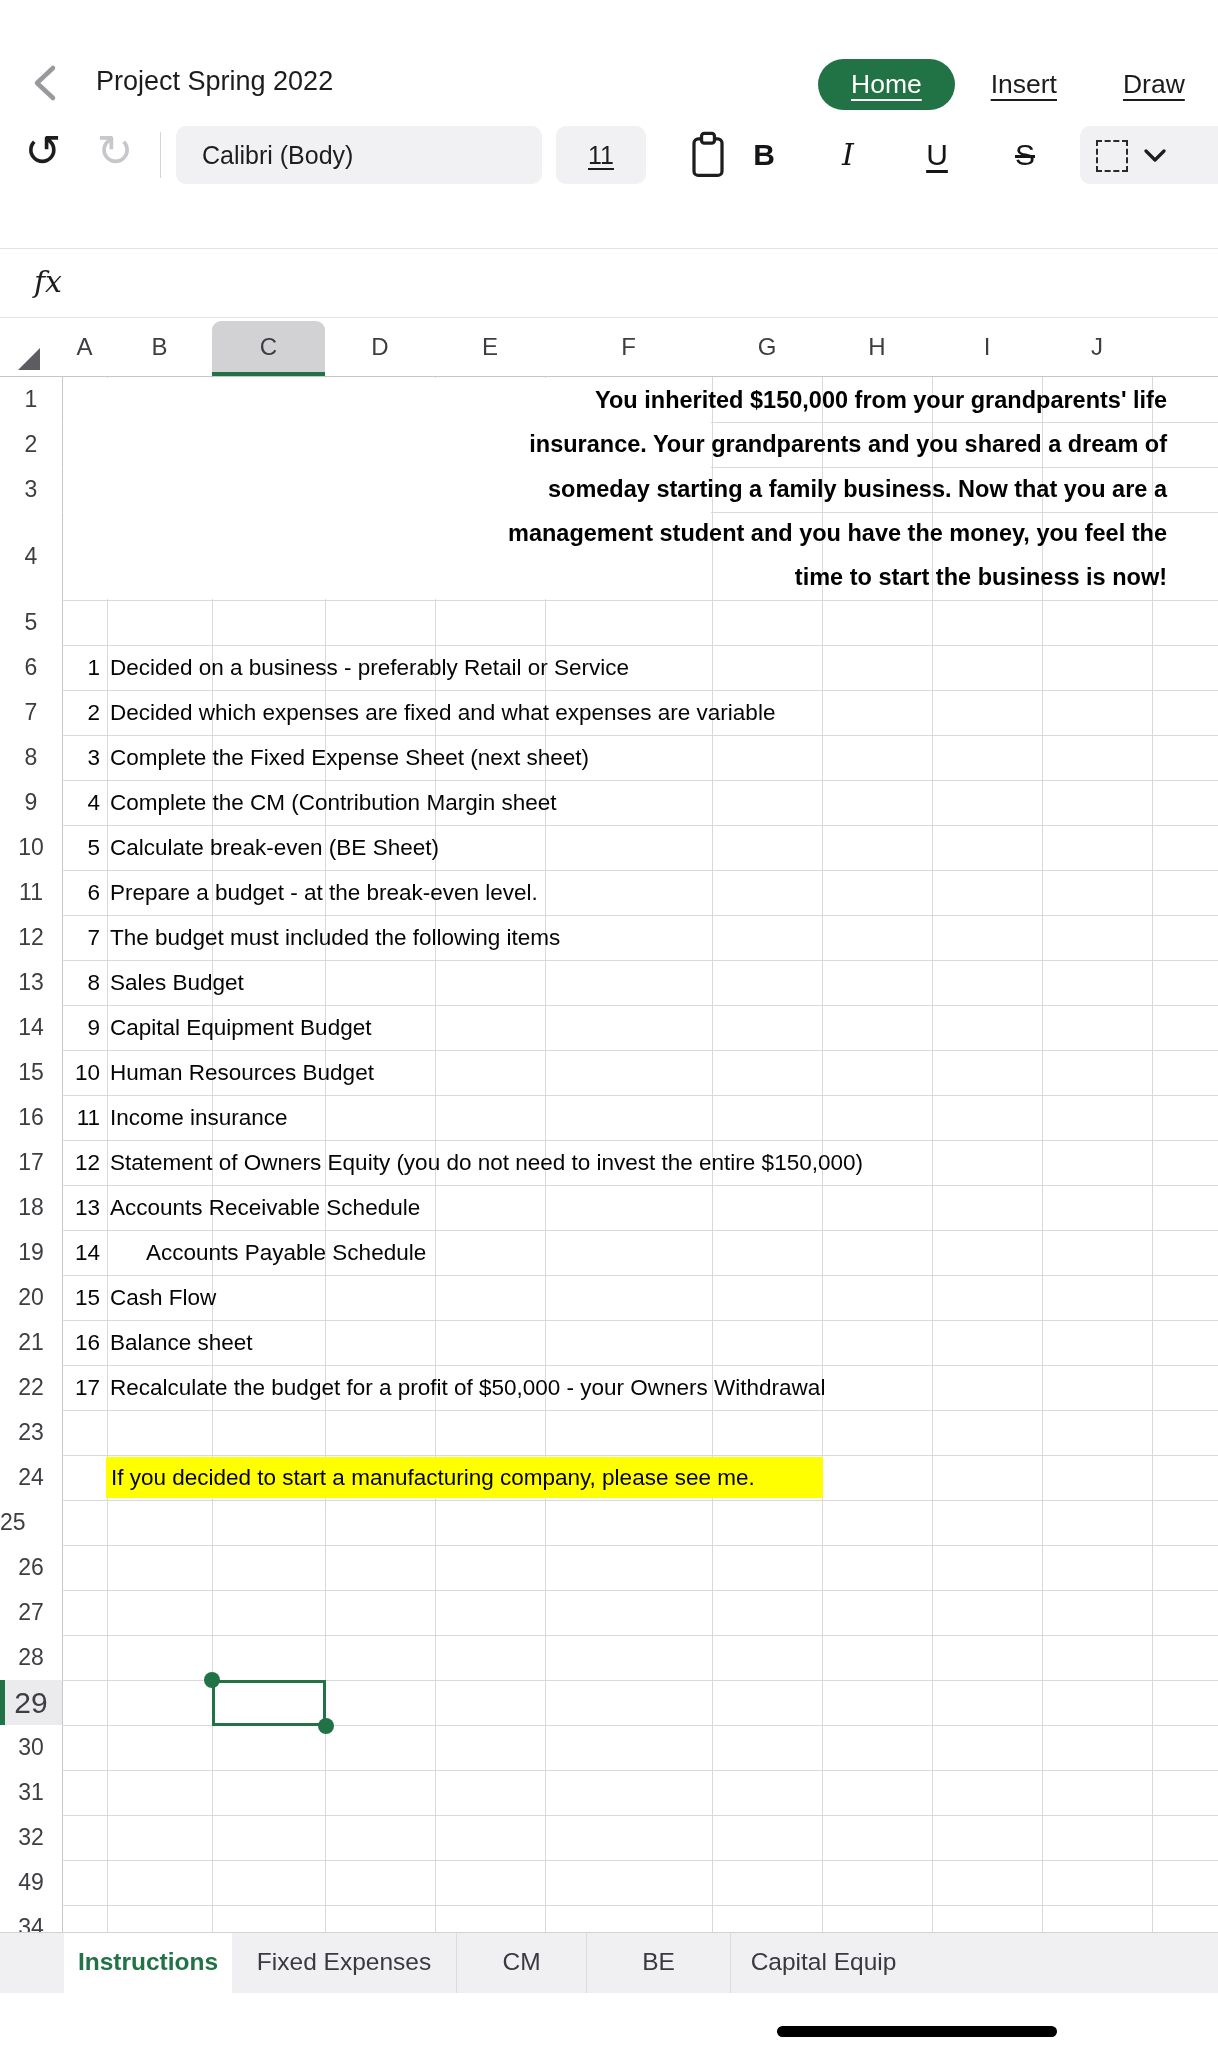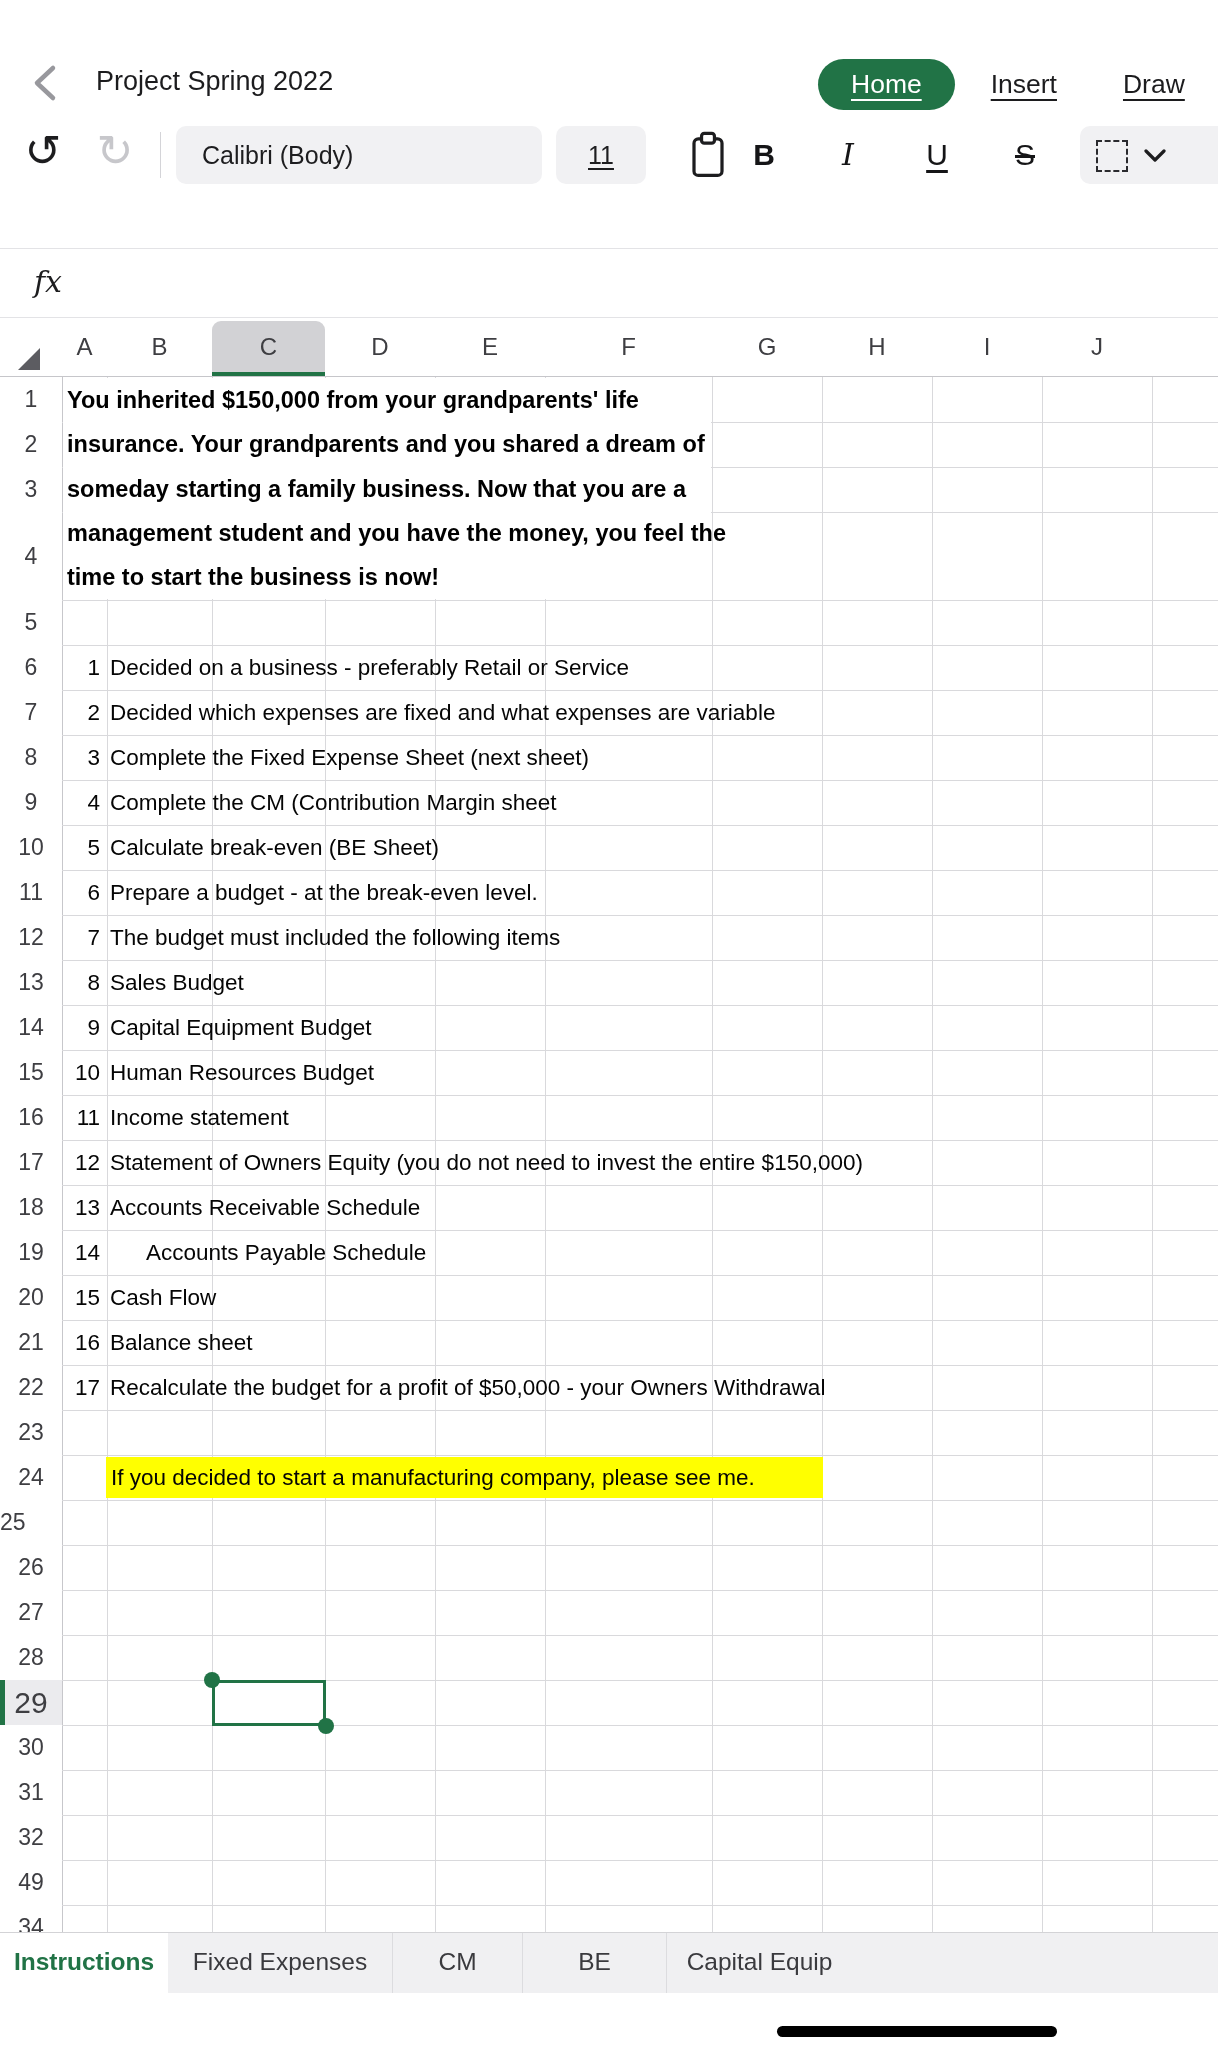--- a/index.html
+++ b/index.html
@@ -45,21 +45,21 @@
       font-style:italic;font-size:30px;color:#1d1d1f;}
   .formula-input{position:absolute;left:110px;top:0;right:0;height:100%;}
   
   .colheader-row{position:absolute;left:0;top:318px;width:1218px;height:59px;background:#fff;
                  border-bottom:1px solid #c6c6ca;box-sizing:border-box;}
   .corner-tri{position:absolute;left:16px;top:28px;}
   .grid-viewport{position:absolute;left:0;top:377px;width:1218px;height:1555px;overflow:hidden;background:#fff;}
   
   .sheettab-bar{position:absolute;left:0;top:1932px;width:1218px;height:61px;background:#f0f0f2;
                 border-top:1px solid #d3d3d6;box-sizing:border-box;display:flex;
-                z-index:8;}
+                padding-left:64px;z-index:8;}
   .stab{height:100%;line-height:58px;text-align:center;font-size:24.5px;color:#3a3a3e;box-sizing:border-box;}
   .stab.active{background:#fff;color:var(--green);font-weight:600;}
   .stab.sep{border-left:1px solid #dcdcdf;}
   .home-indicator{position:absolute;left:777px;top:2026px;width:280px;height:11px;border-radius:6px;background:#000;}
 </style>
 </head>
 <body>
 
 <div class="app" id="app" style="--green: #217346;">
 
@@ -209,21 +209,21 @@
       <div style="position: absolute; left: 0px; top: 1258px; width: 62px; height: 45px; line-height: 45px; text-align: center; font-size: 23px; color: rgb(62, 62, 66);">28</div>
       <div style="position: absolute; left: 0px; top: 1303px; width: 62px; height: 45px; background: rgb(235, 235, 238);"></div>
       <div style="position: absolute; left: 0px; top: 1303px; width: 5px; height: 45px; background: rgb(33, 115, 70); z-index: 5;"></div>
       <div style="position: absolute; left: 0px; top: 1303px; width: 62px; height: 45px; line-height: 45px; text-align: center; font-size: 30px; color: rgb(62, 62, 66);">29</div>
       <div style="position: absolute; left: 0px; top: 1348px; width: 62px; height: 45px; line-height: 45px; text-align: center; font-size: 23px; color: rgb(62, 62, 66);">30</div>
       <div style="position: absolute; left: 0px; top: 1393px; width: 62px; height: 45px; line-height: 45px; text-align: center; font-size: 23px; color: rgb(62, 62, 66);">31</div>
       <div style="position: absolute; left: 0px; top: 1438px; width: 62px; height: 45px; line-height: 45px; text-align: center; font-size: 23px; color: rgb(62, 62, 66);">32</div>
       <div style="position: absolute; left: 0px; top: 1483px; width: 62px; height: 45px; line-height: 45px; text-align: center; font-size: 23px; color: rgb(62, 62, 66);">49</div>
       <div style="position: absolute; left: 0px; top: 1528px; width: 62px; height: 45px; line-height: 45px; text-align: center; font-size: 23px; color: rgb(62, 62, 66);">34</div>
       <div style="position: absolute; left: 63px; top: 1px; width: 648px; height: 221px; background: rgb(255, 255, 255); z-index: 2;">
-        <div style="position: absolute; left: 4px; top: 0px; width: 1100px; font-weight: bold; font-size: 23.5px; line-height: 44.3px; color: rgb(0, 0, 0); white-space: pre-line;">You inherited $150,000 from your grandparents' life
+        <div style="position: absolute; left: 4px; top: 0px; width: 1100px; font-weight: bold; font-size: 23.5px; line-height: 44.3px; color: rgb(0, 0, 0); white-space: pre-line; text-align: right;">You inherited $150,000 from your grandparents' life
 insurance. Your grandparents and you shared a dream of
 someday starting a family business. Now that you are a
 management student and you have the money, you feel the
 time to start the business is now!</div>
       </div>
       <div style="position: absolute; left: 62px; top: 268px; width: 45px; height: 45px; line-height: 45px; text-align: right; padding-right: 7px; box-sizing: border-box; font-size: 22.5px; color: rgb(5, 5, 5); z-index: 3;">1</div>
       <div style="position: absolute; left: 110px; top: 268px; height: 45px; line-height: 45px; white-space: nowrap; font-size: 22.5px; color: rgb(5, 5, 5); z-index: 3;">Decided on a business - preferably Retail or Service</div>
       <div style="position: absolute; left: 62px; top: 313px; width: 45px; height: 45px; line-height: 45px; text-align: right; padding-right: 7px; box-sizing: border-box; font-size: 22.5px; color: rgb(5, 5, 5); z-index: 3;">2</div>
       <div style="position: absolute; left: 110px; top: 313px; height: 45px; line-height: 45px; white-space: nowrap; font-size: 22.5px; color: rgb(5, 5, 5); z-index: 3;">Decided which expenses are fixed and what expenses are variable</div>
       <div style="position: absolute; left: 62px; top: 358px; width: 45px; height: 45px; line-height: 45px; text-align: right; padding-right: 7px; box-sizing: border-box; font-size: 22.5px; color: rgb(5, 5, 5); z-index: 3;">3</div>
@@ -236,21 +236,21 @@
       <div style="position: absolute; left: 110px; top: 493px; height: 45px; line-height: 45px; white-space: nowrap; font-size: 22.5px; color: rgb(5, 5, 5); z-index: 3;">Prepare a budget - at the break-even level.</div>
       <div style="position: absolute; left: 62px; top: 538px; width: 45px; height: 45px; line-height: 45px; text-align: right; padding-right: 7px; box-sizing: border-box; font-size: 22.5px; color: rgb(5, 5, 5); z-index: 3;">7</div>
       <div style="position: absolute; left: 110px; top: 538px; height: 45px; line-height: 45px; white-space: nowrap; font-size: 22.5px; color: rgb(5, 5, 5); z-index: 3;">The budget must included the following items</div>
       <div style="position: absolute; left: 62px; top: 583px; width: 45px; height: 45px; line-height: 45px; text-align: right; padding-right: 7px; box-sizing: border-box; font-size: 22.5px; color: rgb(5, 5, 5); z-index: 3;">8</div>
       <div style="position: absolute; left: 110px; top: 583px; height: 45px; line-height: 45px; white-space: nowrap; font-size: 22.5px; color: rgb(5, 5, 5); z-index: 3;">Sales Budget</div>
       <div style="position: absolute; left: 62px; top: 628px; width: 45px; height: 45px; line-height: 45px; text-align: right; padding-right: 7px; box-sizing: border-box; font-size: 22.5px; color: rgb(5, 5, 5); z-index: 3;">9</div>
       <div style="position: absolute; left: 110px; top: 628px; height: 45px; line-height: 45px; white-space: nowrap; font-size: 22.5px; color: rgb(5, 5, 5); z-index: 3;">Capital Equipment Budget</div>
       <div style="position: absolute; left: 62px; top: 673px; width: 45px; height: 45px; line-height: 45px; text-align: right; padding-right: 7px; box-sizing: border-box; font-size: 22.5px; color: rgb(5, 5, 5); z-index: 3;">10</div>
       <div style="position: absolute; left: 110px; top: 673px; height: 45px; line-height: 45px; white-space: nowrap; font-size: 22.5px; color: rgb(5, 5, 5); z-index: 3;">Human Resources Budget</div>
       <div style="position: absolute; left: 62px; top: 718px; width: 45px; height: 45px; line-height: 45px; text-align: right; padding-right: 7px; box-sizing: border-box; font-size: 22.5px; color: rgb(5, 5, 5); z-index: 3;">11</div>
-      <div style="position: absolute; left: 110px; top: 718px; height: 45px; line-height: 45px; white-space: nowrap; font-size: 22.5px; color: rgb(5, 5, 5); z-index: 3;">Income statement</div>
+      <div style="position: absolute; left: 110px; top: 718px; height: 45px; line-height: 45px; white-space: nowrap; font-size: 22.5px; color: rgb(5, 5, 5); z-index: 3;">Income insurance</div>
       <div style="position: absolute; left: 62px; top: 763px; width: 45px; height: 45px; line-height: 45px; text-align: right; padding-right: 7px; box-sizing: border-box; font-size: 22.5px; color: rgb(5, 5, 5); z-index: 3;">12</div>
       <div style="position: absolute; left: 110px; top: 763px; height: 45px; line-height: 45px; white-space: nowrap; font-size: 22.5px; color: rgb(5, 5, 5); z-index: 3;">Statement of Owners Equity (you do not need to invest the entire $150,000)</div>
       <div style="position: absolute; left: 62px; top: 808px; width: 45px; height: 45px; line-height: 45px; text-align: right; padding-right: 7px; box-sizing: border-box; font-size: 22.5px; color: rgb(5, 5, 5); z-index: 3;">13</div>
       <div style="position: absolute; left: 110px; top: 808px; height: 45px; line-height: 45px; white-space: nowrap; font-size: 22.5px; color: rgb(5, 5, 5); z-index: 3;">Accounts Receivable Schedule</div>
       <div style="position: absolute; left: 62px; top: 853px; width: 45px; height: 45px; line-height: 45px; text-align: right; padding-right: 7px; box-sizing: border-box; font-size: 22.5px; color: rgb(5, 5, 5); z-index: 3;">14</div>
       <div style="position: absolute; left: 110px; top: 853px; height: 45px; line-height: 45px; white-space: nowrap; font-size: 22.5px; color: rgb(5, 5, 5); z-index: 3; margin-left: 36px;">Accounts Payable Schedule</div>
       <div style="position: absolute; left: 62px; top: 898px; width: 45px; height: 45px; line-height: 45px; text-align: right; padding-right: 7px; box-sizing: border-box; font-size: 22.5px; color: rgb(5, 5, 5); z-index: 3;">15</div>
       <div style="position: absolute; left: 110px; top: 898px; height: 45px; line-height: 45px; white-space: nowrap; font-size: 22.5px; color: rgb(5, 5, 5); z-index: 3;">Cash Flow</div>
       <div style="position: absolute; left: 62px; top: 943px; width: 45px; height: 45px; line-height: 45px; text-align: right; padding-right: 7px; box-sizing: border-box; font-size: 22.5px; color: rgb(5, 5, 5); z-index: 3;">16</div>
       <div style="position: absolute; left: 110px; top: 943px; height: 45px; line-height: 45px; white-space: nowrap; font-size: 22.5px; color: rgb(5, 5, 5); z-index: 3;">Balance sheet</div>

